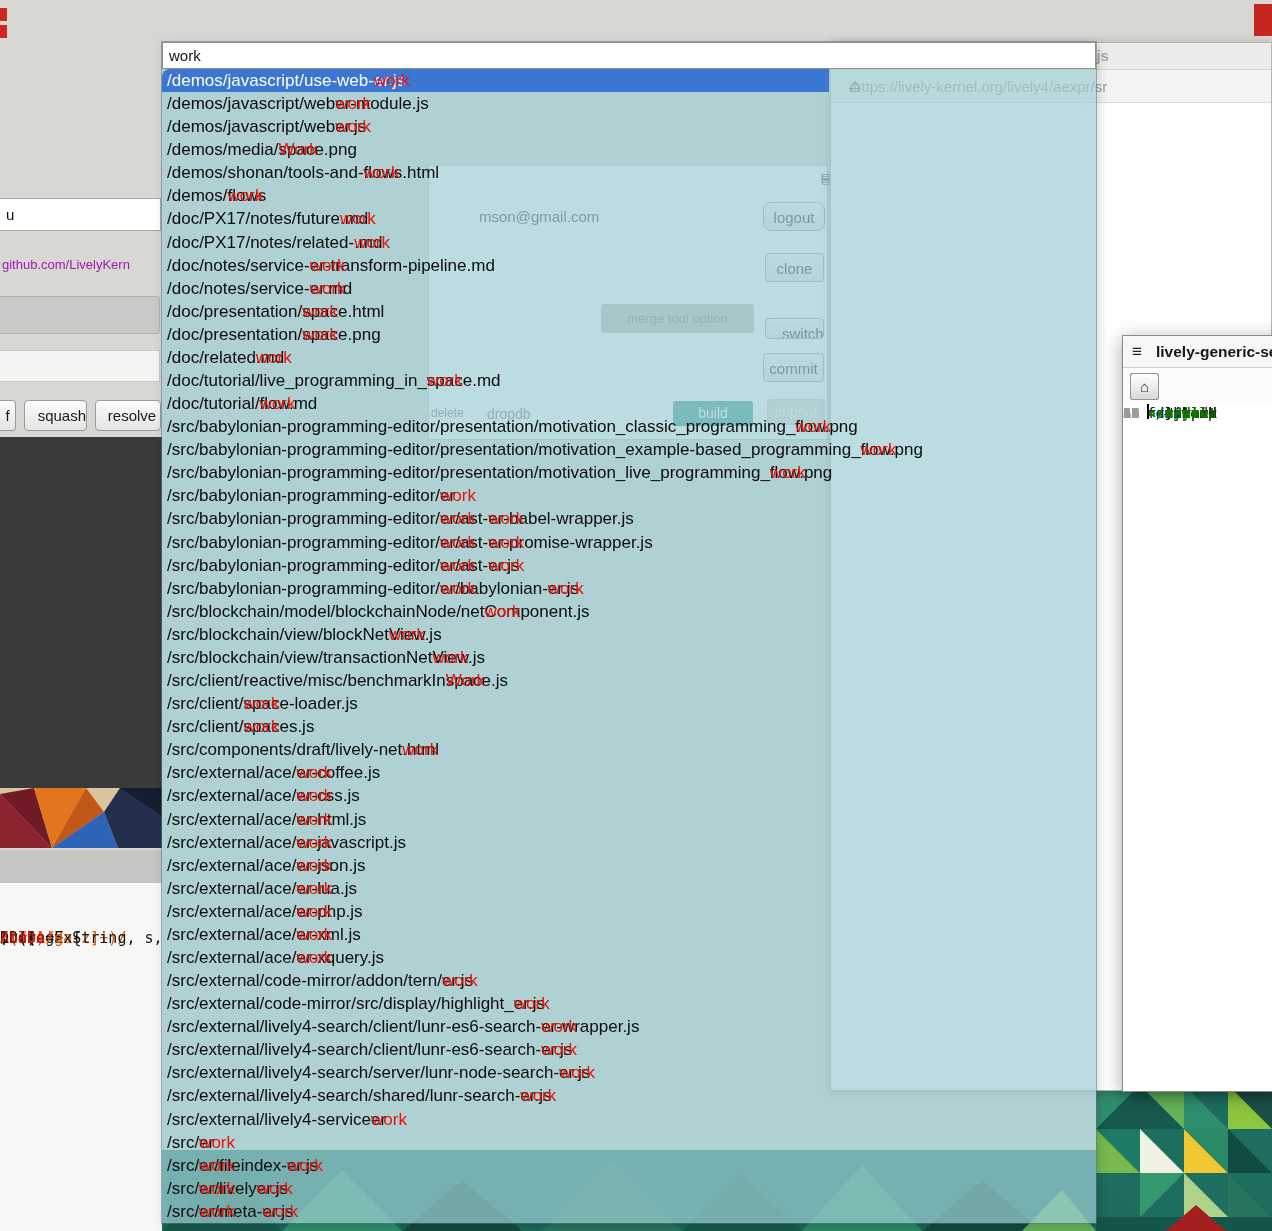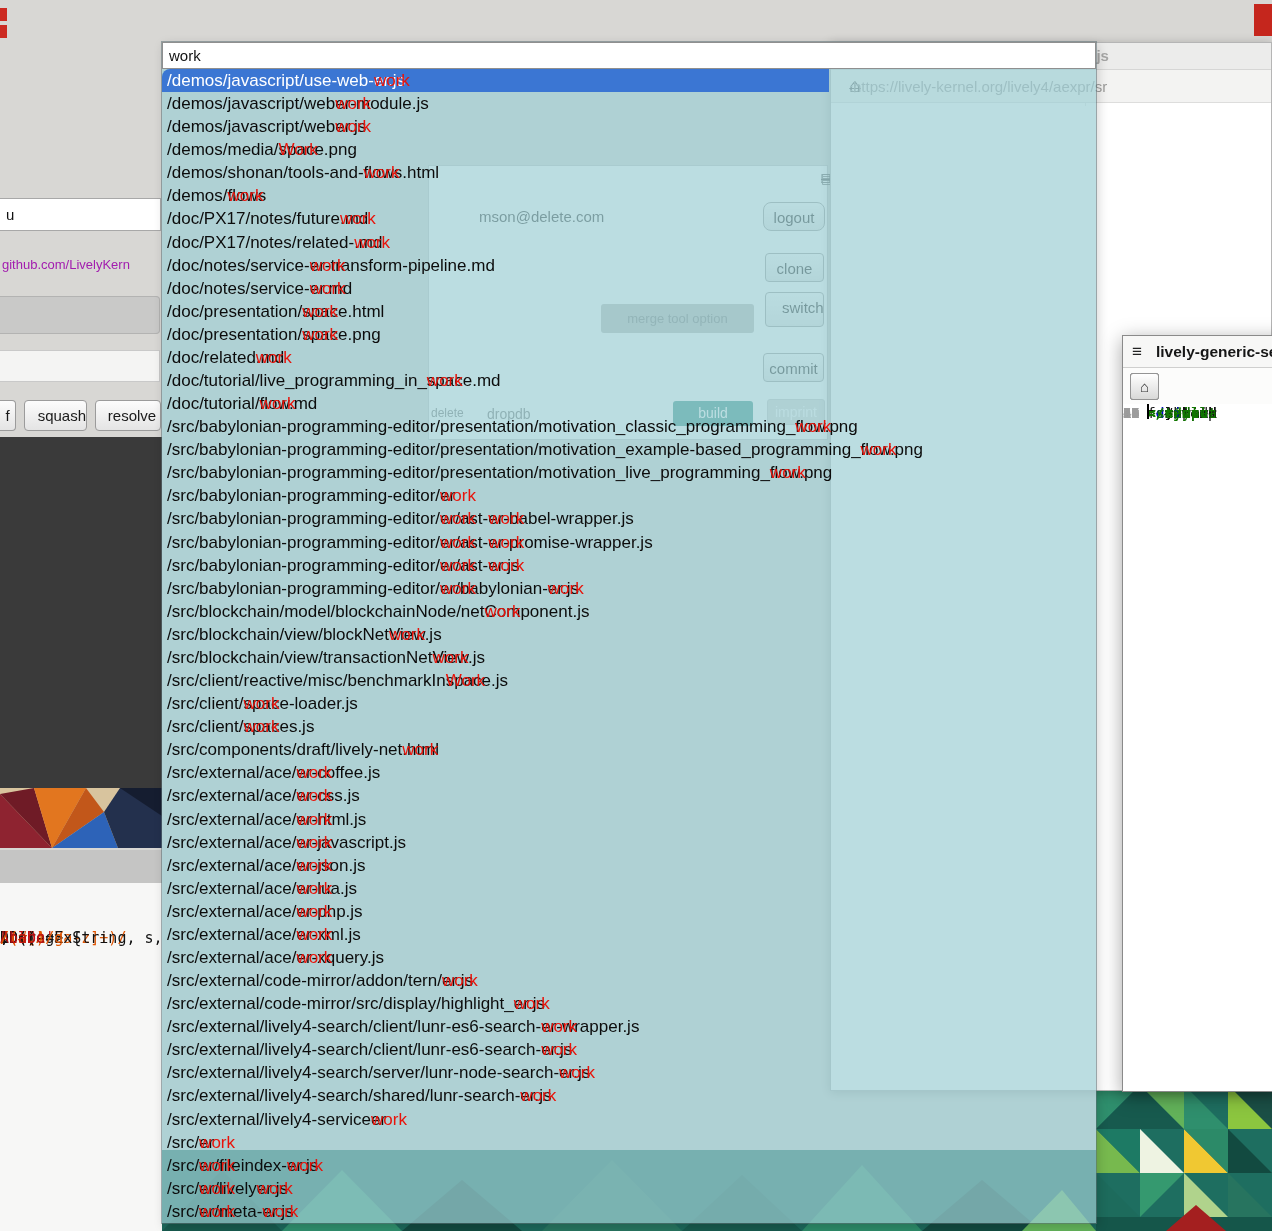--- a/index.html
+++ b/index.html
@@ -33,21 +33,21 @@
   .tok-string{color:#c01212;}
 
   
   #sync-window{left:428px;top:165px;width:400px;height:275px;background:#fff;border:1px solid #c2c2c2;box-sizing:border-box;z-index:2;}
   .winctrl{top:4px;right:6px;display:flex;gap:14px;color:#4a4a4a;font-size:14px;}
   .winctrl span{position:static;}
   #sync-email{left:50px;top:42px;font-size:15px;color:#2a2a2a;white-space:nowrap;}
   #btn-logout{left:334px;top:36px;width:62px;height:29px;border-radius:8px;}
   #btn-clone{left:336px;top:87px;width:59px;height:29px;}
   #merge-box{left:172px;top:138px;width:153px;height:29px;background:#b7b7b6;border-radius:3px;color:#787876;font-size:13px;text-align:center;line-height:29px;}
-  #btn-switch{left:336px;top:126px;width:59px;height:35px;padding-left:16px;}
+  #btn-switch{left:336px;top:152px;width:59px;height:21px;padding-left:16px;}
   #btn-commit{left:334px;top:187px;width:61px;height:29px;}
   #sync-delete{left:2px;top:240px;font-size:12px;color:#6e6e6e;}
   #sync-dropdb{left:58px;top:240px;font-size:14px;color:#6e6e6e;}
   #btn-build{left:244px;top:235px;width:80px;height:25px;background:#2e8d84;color:#fff;font-size:14px;text-align:center;line-height:25px;border-radius:3px;}
   #btn-imprint{left:338px;top:233px;width:58px;height:26px;box-sizing:border-box;background:#d5d5d4;border:1px solid #c6c6c5;color:#fcfcfc;font-size:14px;text-align:center;line-height:24px;border-radius:3px;}
 
   
   #browser-window{left:830px;top:42px;width:442px;height:1049px;background:#fff;border:1px solid #b5b5b5;box-sizing:border-box;box-shadow:0 2px 10px rgba(0,0,0,0.25);z-index:2;}
   .bw-titlebar{left:0;top:0;right:0;height:26px;background:#ececeb;border-bottom:1px solid #d6d6d5;}
   .bw-menu{left:8px;top:0;line-height:26px;color:#8e8e8e;font-size:16px;}
@@ -130,21 +130,21 @@
   <div id="left-graybar"></div>
   <div id="left-below"></div>
   <div id="left-code"><div><span class="tok-plain">lDo(</span><span class="tok-regex">/(#[A-Za-z]+)/</span></div><div><span class="tok-plain">Do(regExString, s,</span></div><div><span class="tok-string">AllDo'</span><span class="tok-plain">, () =&gt; {</span></div><div><span class="tok-plain">lDo(</span><span class="tok-regex">/(a.)/g</span><span class="tok-plain">, </span><span class="tok-string">"babc</span></div></div>
 
   <div id="sync-window">
     <div class="winctrl">
       <span>—</span>
       <span>□</span>
       <span>▤</span>
     </div>
-    <div id="sync-email">mson@delete.com</div>
+    <div id="sync-email">mson@gmail.com</div>
     <div id="btn-logout" class="btn">logout</div>
     <div id="btn-clone" class="btn">clone</div>
     <div id="merge-box">merge tool option</div>
     <div id="btn-switch" class="btn">switch</div>
     <div id="btn-commit" class="btn">commit</div>
     <div id="sync-delete">delete</div>
     <div id="sync-dropdb">dropdb</div>
     <div id="btn-build">build</div>
     <div id="btn-imprint">imprint</div>
   </div>

